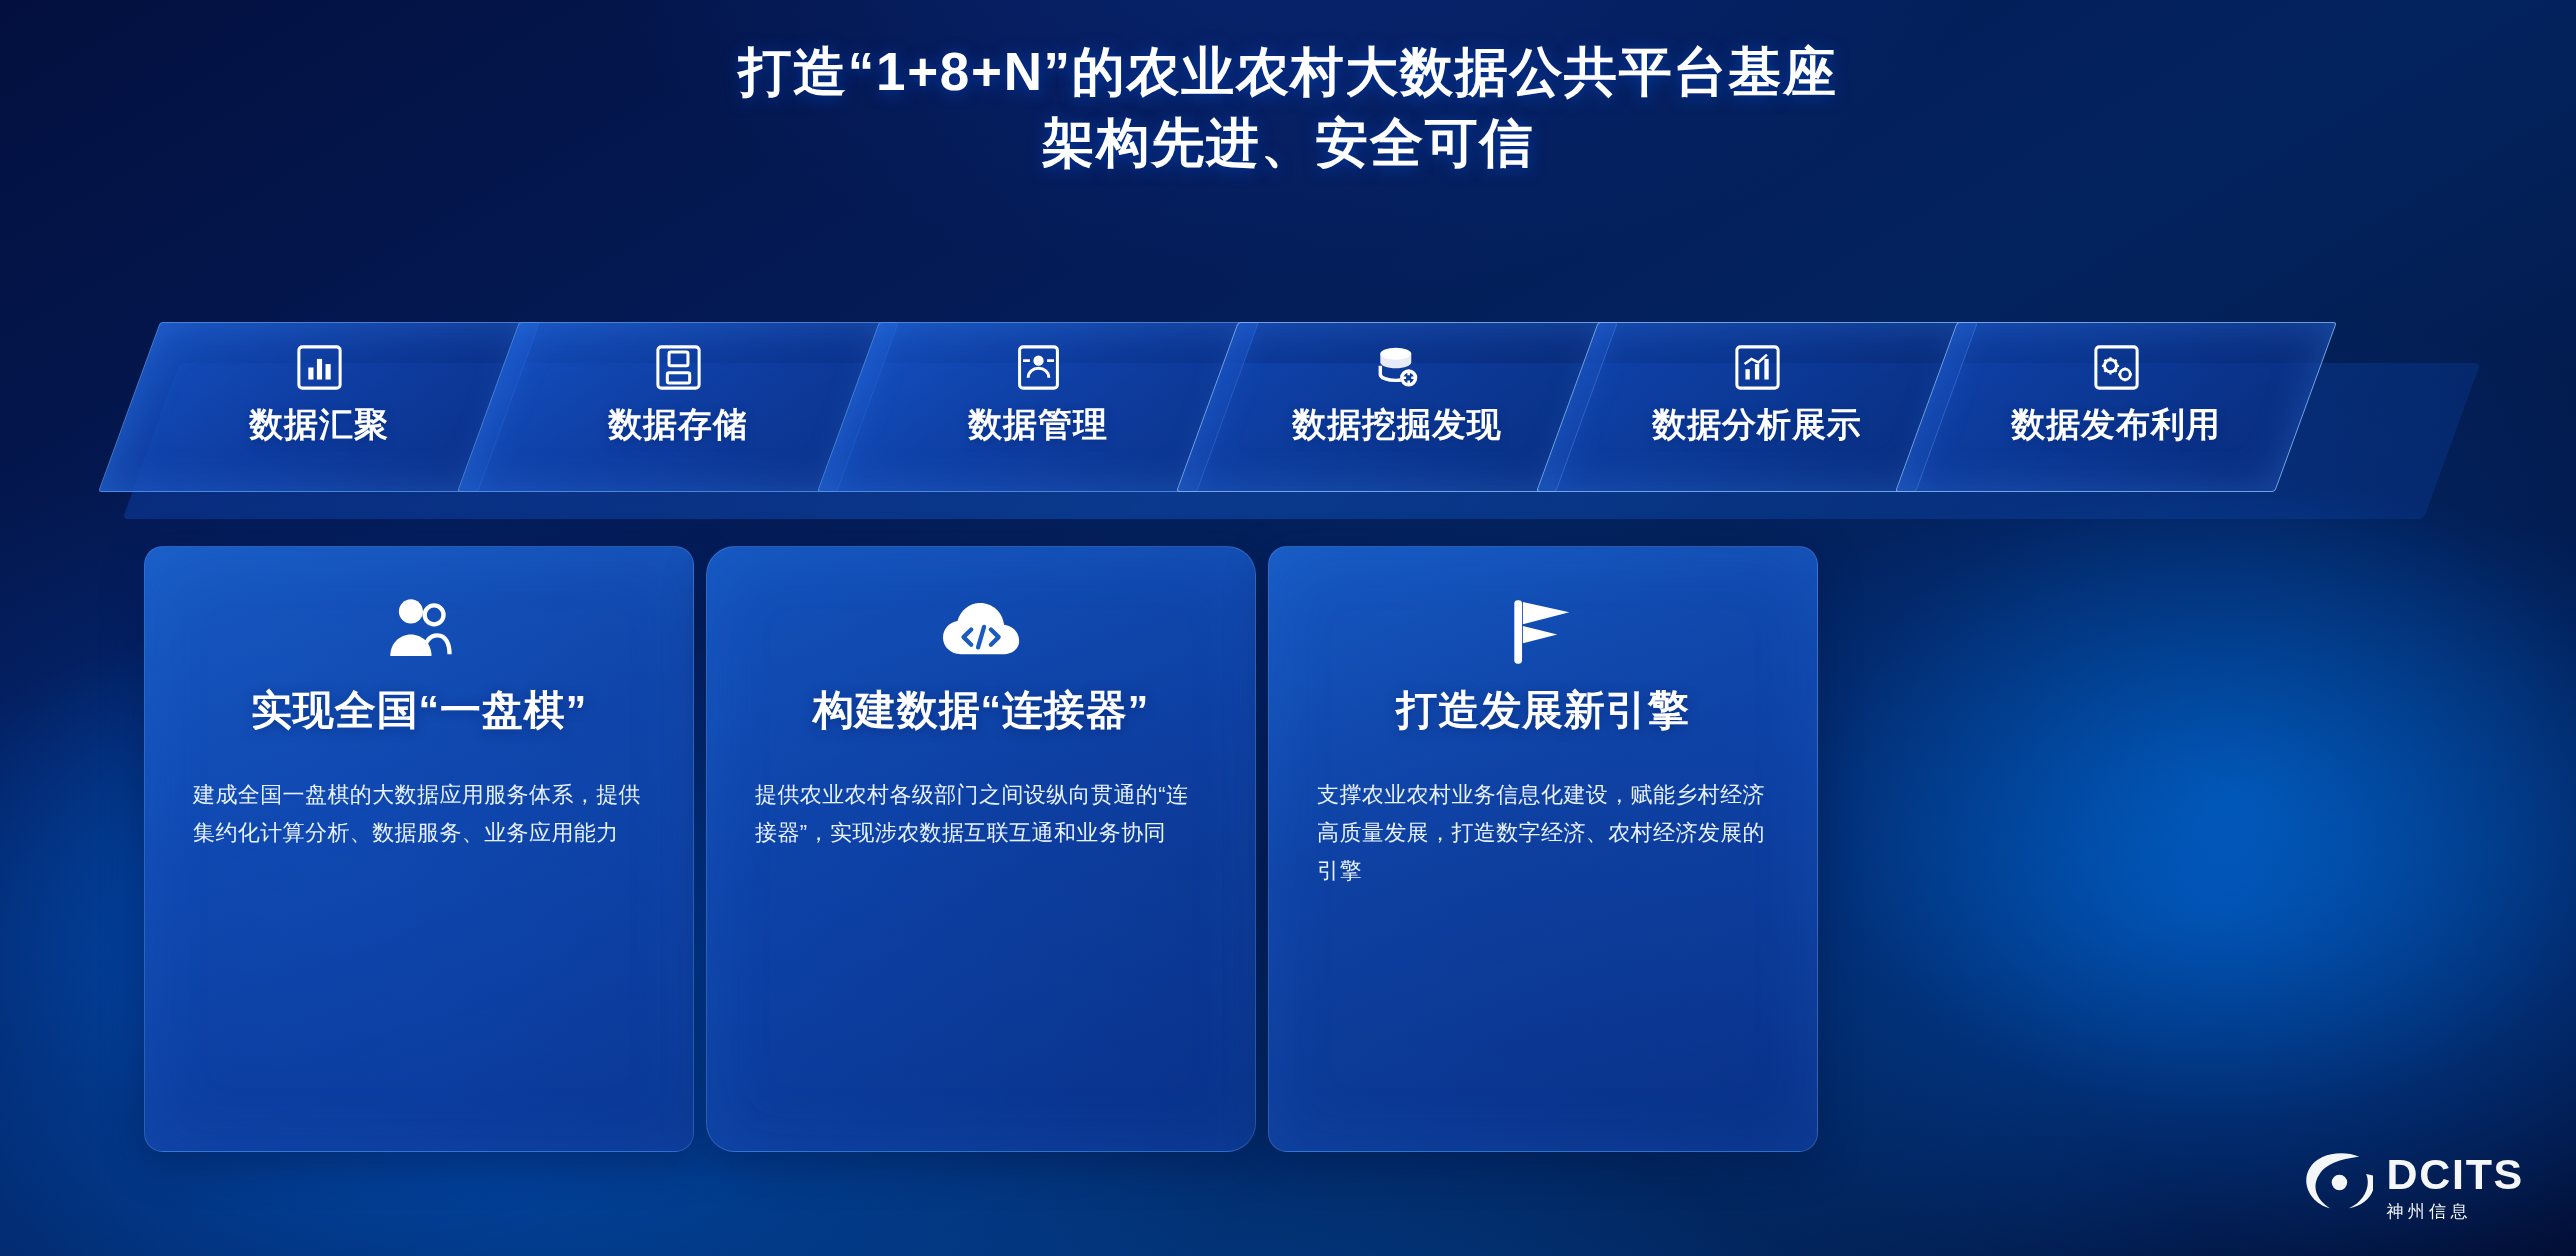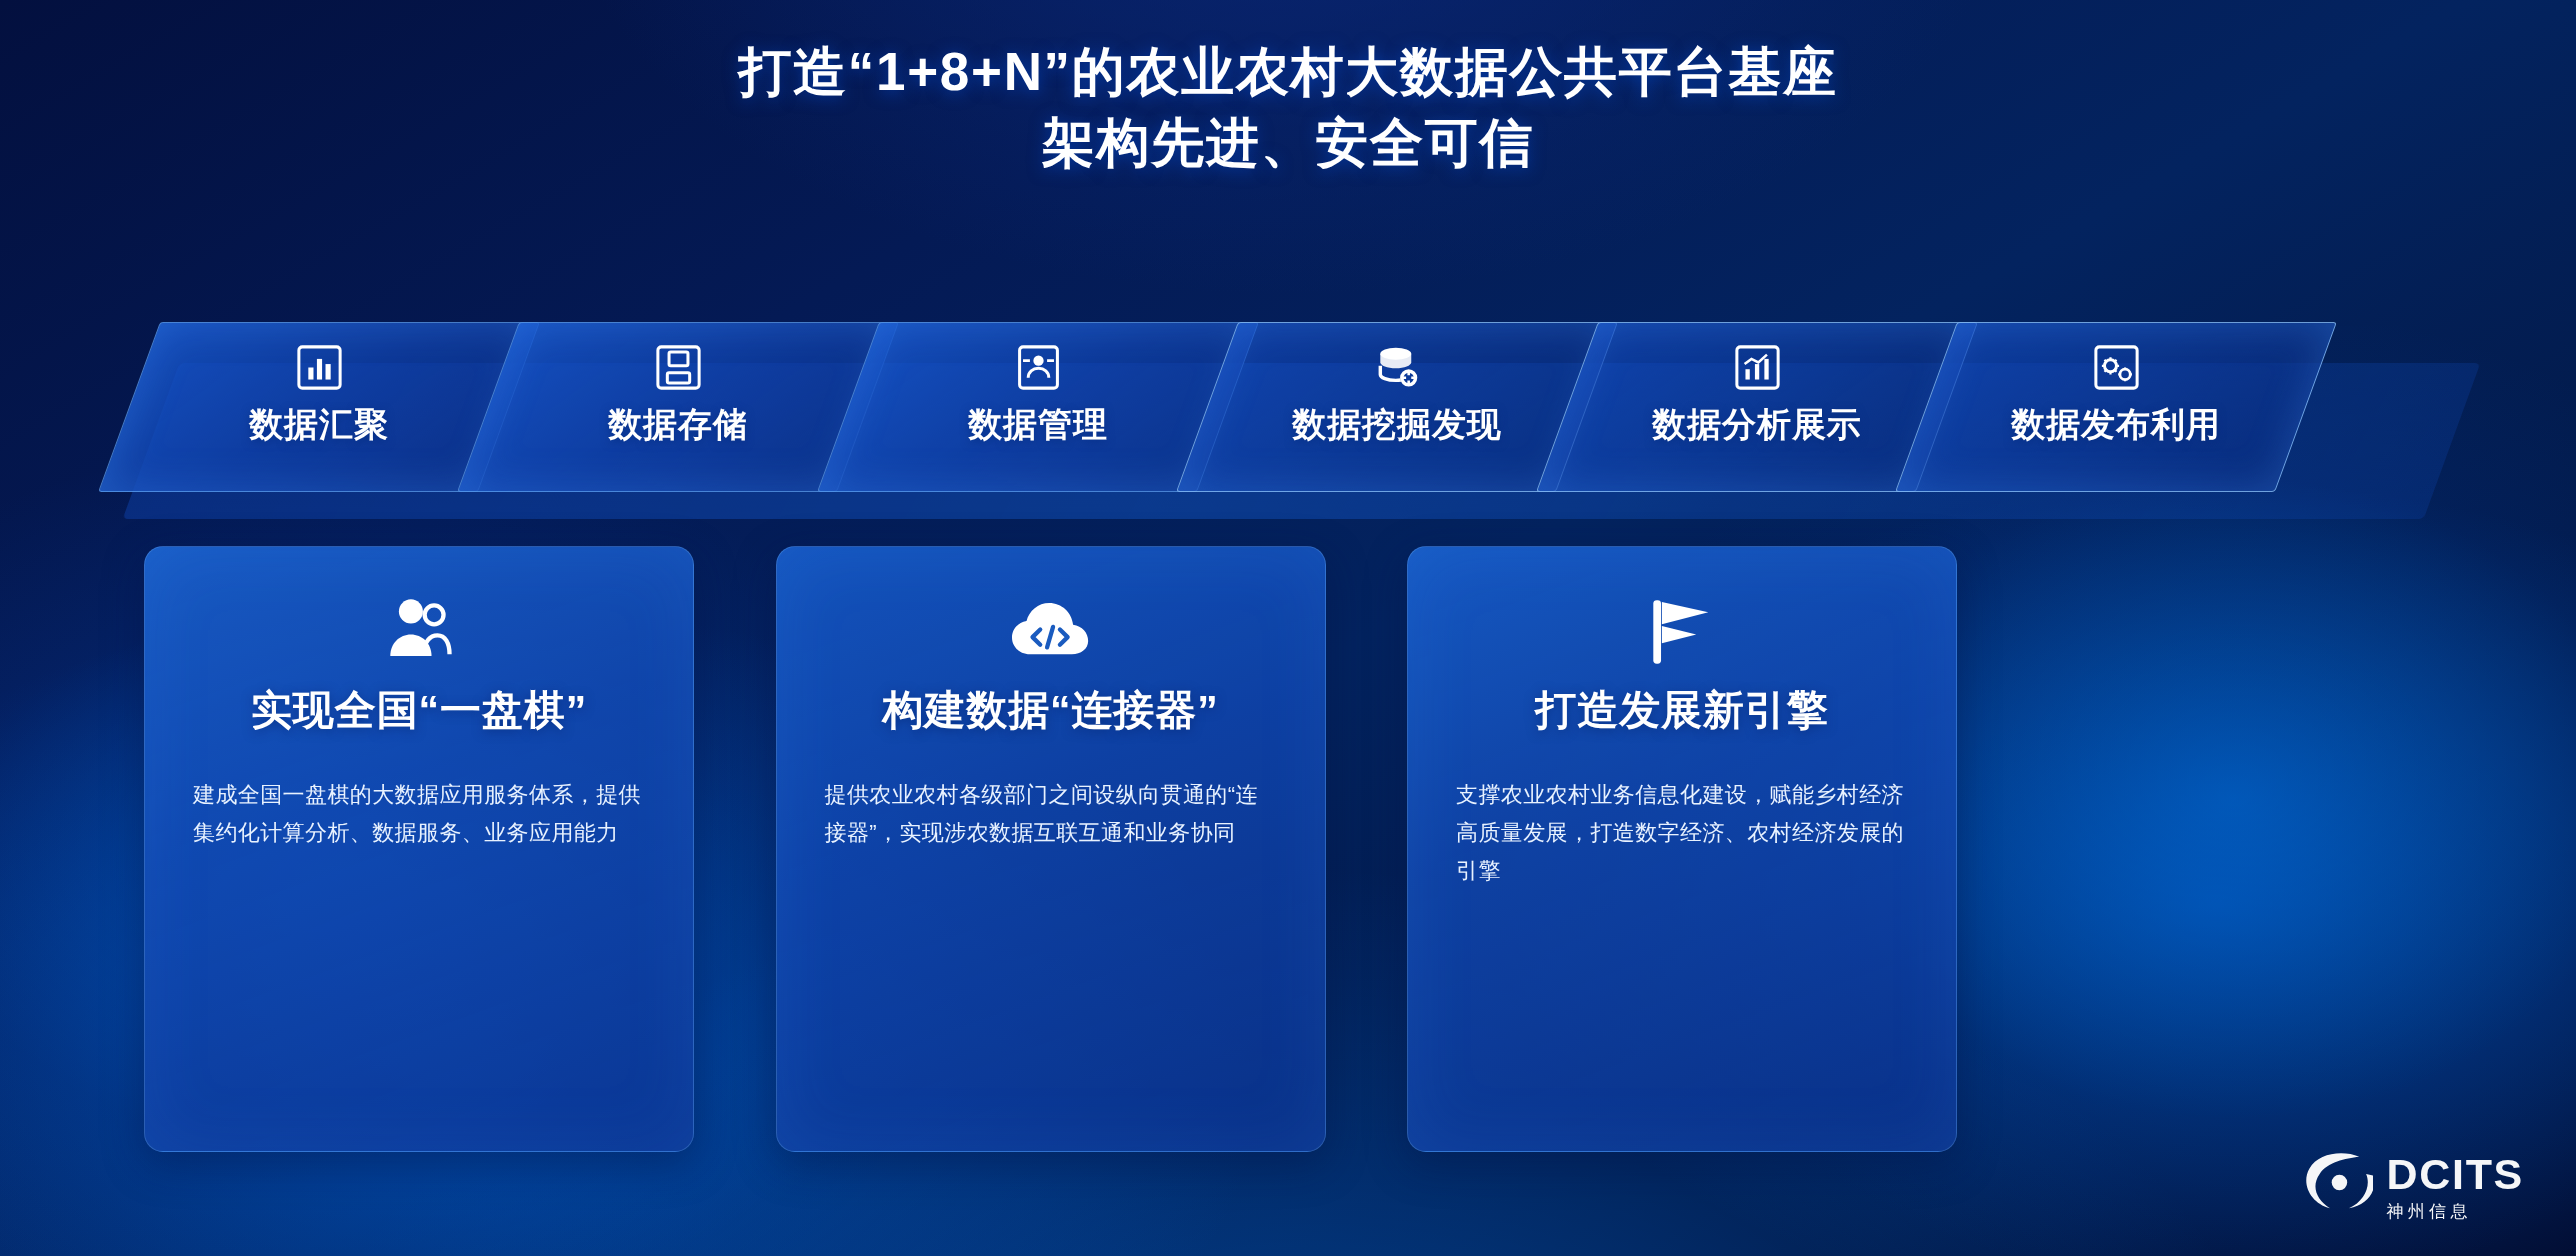--- a/index.html
+++ b/index.html
@@ -126,35 +126,35 @@
     text-shadow: 0 1.7px 8.6px rgba(0,40,120,0.6);
   }
 
   
   .cards {
     position: absolute;
     left: 144px;
     top: 546px;
     width: 1813px;
     display: flex;
-    justify-content: space-between;
     gap: 12px;
   }
   .card {
     width: 550px;
     height: 606px;
     border-radius: 19px;
     box-sizing: border-box;
     padding: 45px 48px 0 48px;
     background: linear-gradient(160deg, rgba(26,96,205,0.92) 0%, rgba(18,74,180,0.86) 40%, rgba(12,52,146,0.82) 100%);
     border: 0.9px solid rgba(120,190,255,0.30);
     box-shadow: 0 12px 41px rgba(0,20,70,0.45), inset 0 0 69px rgba(60,150,255,0.14);
   }
   .card.c2 {
     background: linear-gradient(160deg, rgba(22,90,200,0.90) 0%, rgba(16,70,176,0.84) 42%, rgba(11,50,142,0.80) 100%);
+    border-radius: 29px;
   }
   .card.c3 {
     background: linear-gradient(160deg, rgba(20,86,196,0.88) 0%, rgba(15,66,170,0.82) 42%, rgba(10,48,138,0.78) 100%);
   }
   .card.c4 {
     background: linear-gradient(160deg, rgba(24,94,204,0.90) 0%, rgba(17,72,178,0.84) 42%, rgba(11,50,142,0.80) 100%);
   }
   .card-icon {
     height: 79px;
     display: flex;

